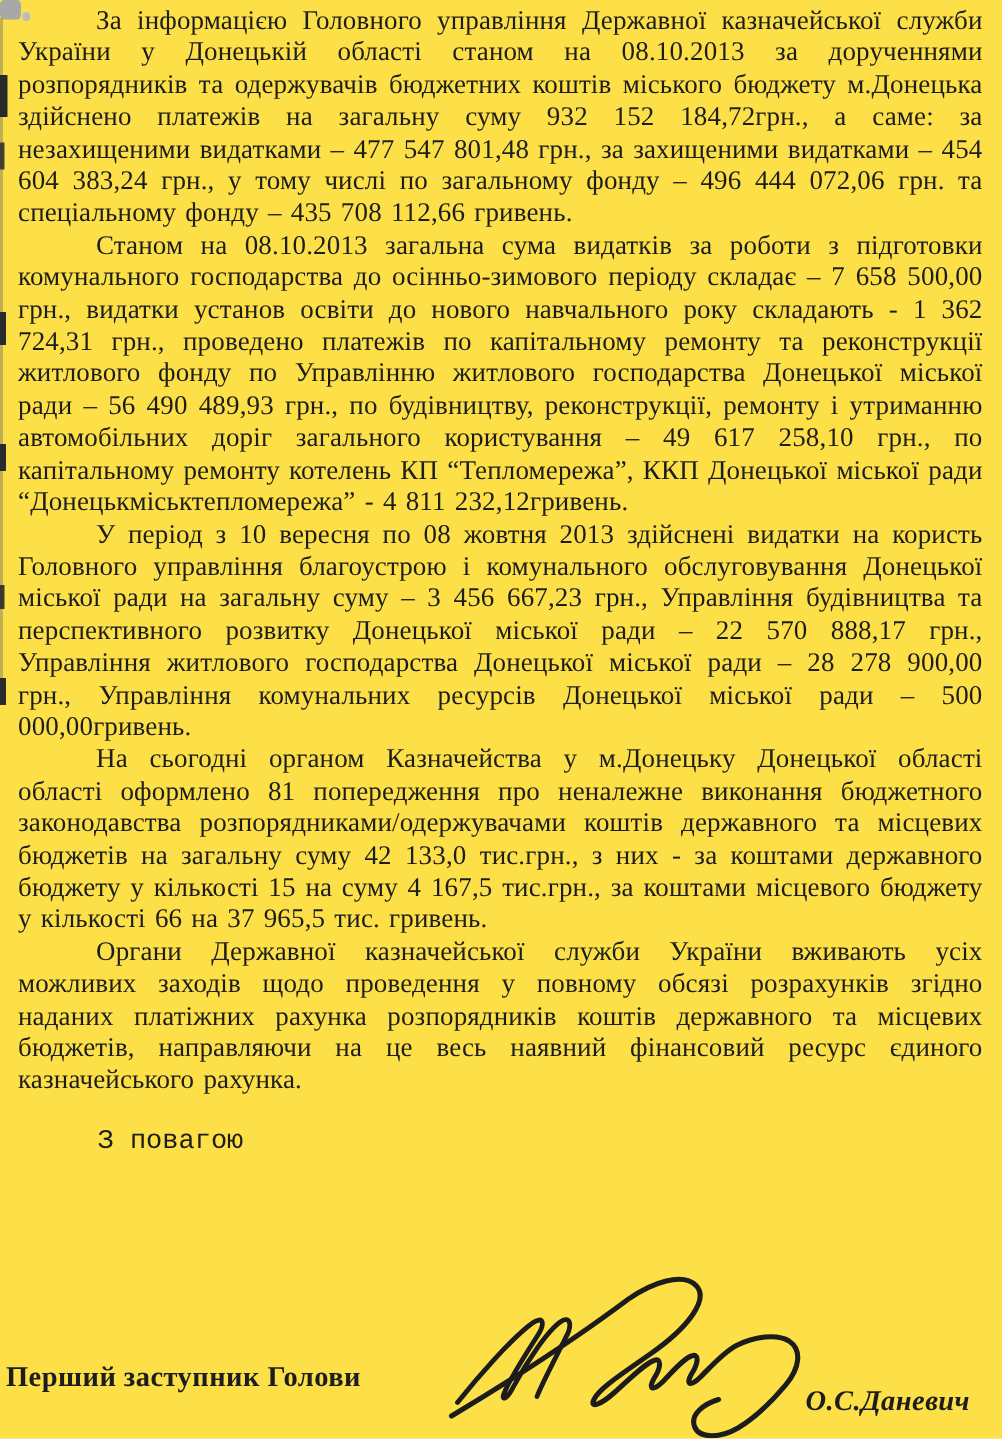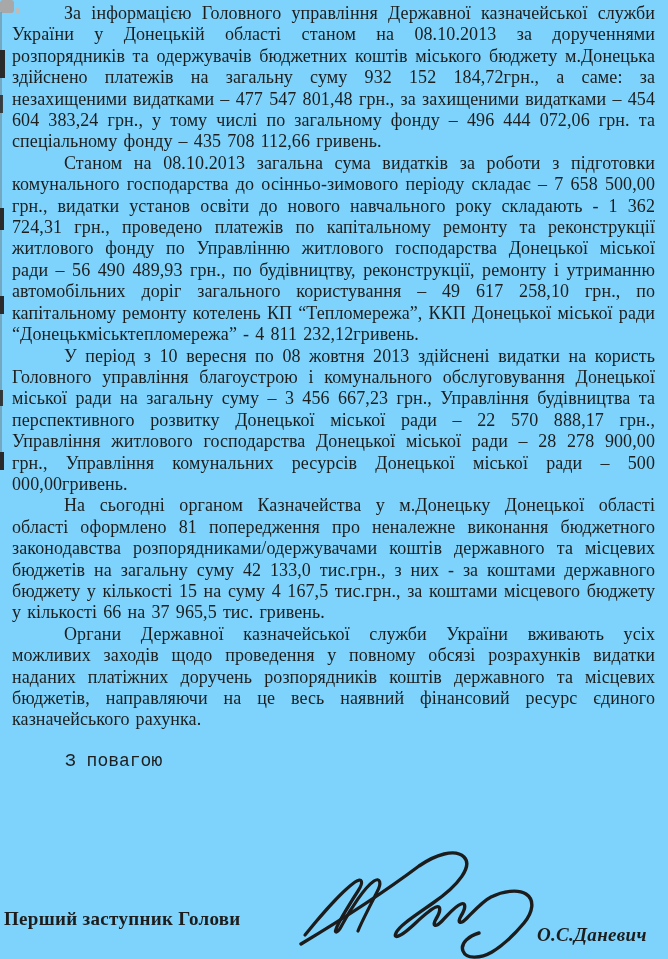--- a/index.html
+++ b/index.html
@@ -1,20 +1,20 @@
 <!DOCTYPE html>
 <html><head>
 <meta charset="utf-8">
 <style>
   html, body { margin: 0; padding: 0; background: #e8e8e8; }
   .page {
     position: relative;
     width: 668px;
     height: 959px;
-    background: #7dd3fc;
+    background: #fde047;
     overflow: hidden;
     font-family: "Liberation Serif", "DejaVu Serif", serif;
     color: #1d1d1d;
   }
   
   .text-block {
     position: absolute;
     left: 12px;
     right: 13px;
     top: 3px;
@@ -93,21 +93,21 @@
   <div class="artifact tick-3"></div>
   <div class="artifact tick-4"></div>
   <div class="artifact tick-5"></div>
   <div class="artifact tick-6"></div>
 
   <div class="text-block">
     <p>За інформацією Головного управління Державної казначейської служби України у Донецькій області станом на 08.10.2013 за дорученнями розпорядників та одержувачів бюджетних коштів міського бюджету м.Донецька здійснено платежів на загальну суму 932 152 184,72грн., а саме: за незахищеними видатками – 477 547 801,48 грн., за захищеними видатками – 454 604 383,24 грн., у тому числі по загальному фонду – 496 444 072,06 грн. та спеціальному фонду – 435 708 112,66 гривень.</p>
     <p>Станом на 08.10.2013 загальна сума видатків за роботи з підготовки комунального господарства до осінньо-зимового періоду складає – 7 658 500,00 грн., видатки установ освіти до нового навчального року складають - 1 362 724,31 грн., проведено платежів по капітальному ремонту та реконструкції житлового фонду по Управлінню житлового господарства Донецької міської ради – 56 490 489,93 грн., по будівництву, реконструкції, ремонту і утриманню автомобільних доріг загального користування – 49 617 258,10 грн., по капітальному ремонту котелень КП “Тепломережа”, ККП Донецької міської ради “Донецькміськтепломережа” - 4 811 232,12гривень.</p>
     <p>У період з 10 вересня по 08 жовтня 2013 здійснені видатки на користь Головного управління благоустрою і комунального обслуговування Донецької міської ради на загальну суму – 3 456 667,23 грн., Управління будівництва та перспективного розвитку Донецької міської ради – 22 570 888,17 грн., Управління житлового господарства Донецької міської ради – 28 278 900,00 грн., Управління комунальних ресурсів Донецької міської ради – 500 000,00гривень.</p>
     <p>На сьогодні органом Казначейства у м.Донецьку Донецької області області оформлено 81 попередження про неналежне виконання бюджетного законодавства розпорядниками/одержувачами коштів державного та місцевих бюджетів на загальну суму 42 133,0 тис.грн., з них - за коштами державного бюджету у кількості 15 на суму 4 167,5 тис.грн., за коштами місцевого бюджету у кількості 66 на 37 965,5 тис. гривень.</p>
-    <p>Органи Державної казначейської служби України вживають усіх можливих заходів щодо проведення у повному обсязі розрахунків видатки наданих платіжних доручень розпорядників коштів державного та місцевих бюджетів, направляючи на це весь наявний фінансовий ресурс єдиного казначейського рахунка.</p>
+    <p>Органи Державної казначейської служби України вживають усіх можливих заходів щодо проведення у повному обсязі розрахунків згідно наданих платіжних рахунка розпорядників коштів державного та місцевих бюджетів, направляючи на це весь наявний фінансовий ресурс єдиного казначейського рахунка.</p>
   </div>
 
   <div class="closing">З повагою</div>
 
   <svg class="signature-svg" viewBox="0 0 268 127" aria-hidden="true">
     <path stroke-width="3.2" d="M 22 103
       C 34 88 58 60 72 50
       C 79 45 81 50 75 59
       C 66 73 56 89 53 97
       C 51 102 55 101 59 93

